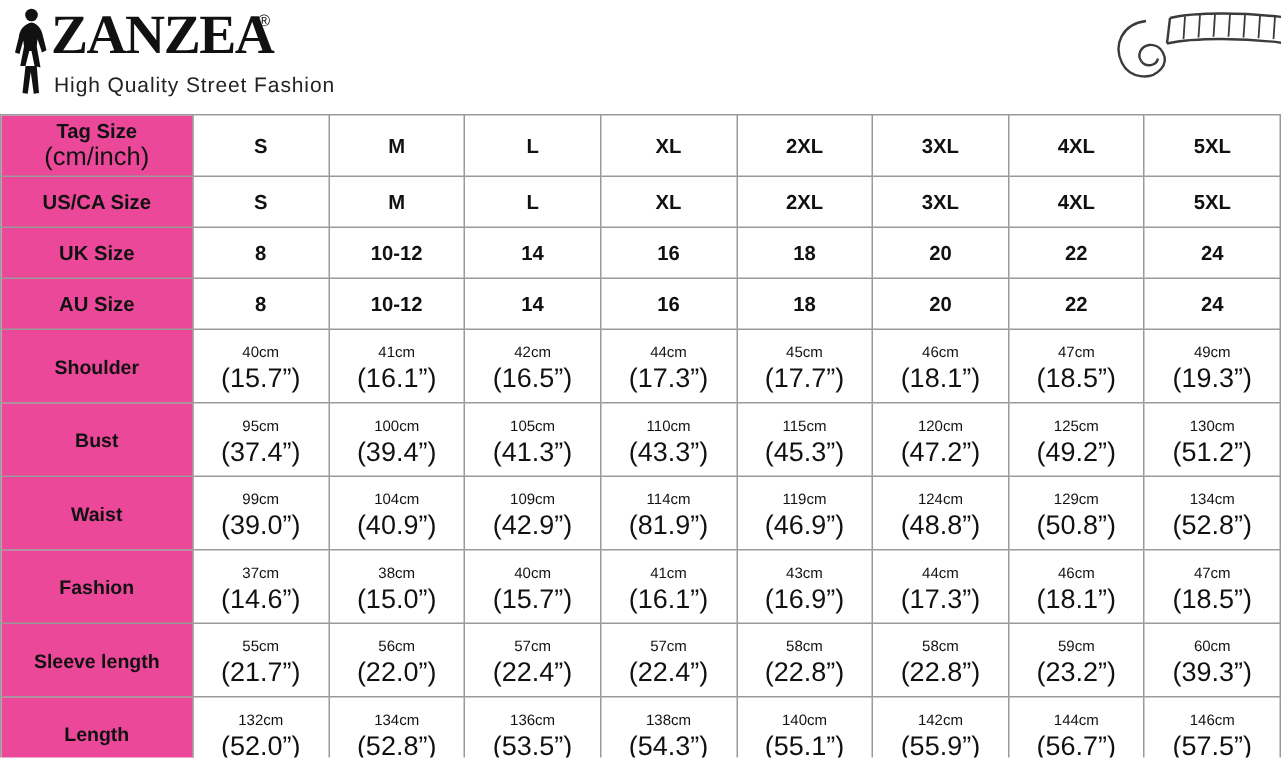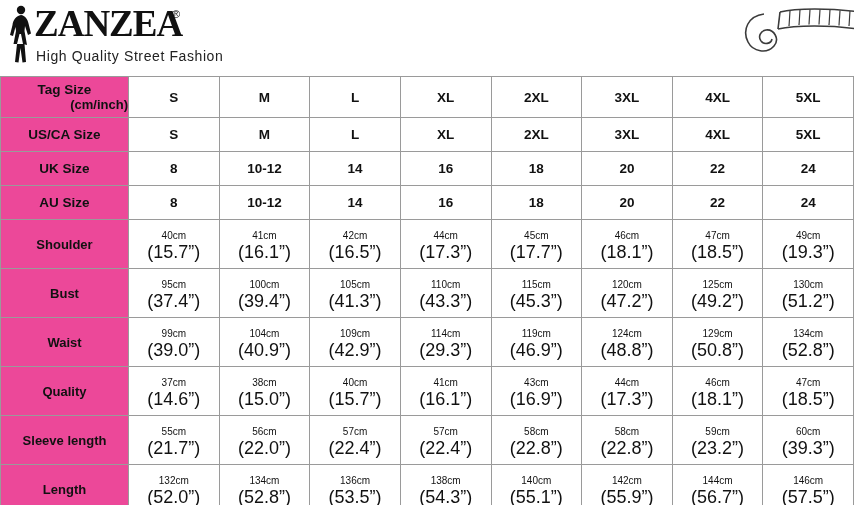--- a/index.html
+++ b/index.html
@@ -106,23 +106,22 @@
     padding: 0;
   }
   td.rowhead {
     width: 127px;
     background: #ec4899;
     font-weight: bold;
     font-size: 13.5px;
   }
   td.rowhead .sub {
     display: block;
-    font-weight: bold;
-    font-size: 13px;
-    text-align: right;
+    font-weight: normal;
+    font-size: 17px;
   }
   tr.head-row td {
     height: 33px;
     font-weight: bold;
     font-size: 13.5px;
   }
   tr.head-row.tall td {
     height: 40px;
   }
   tr.data-row td {
@@ -314,42 +313,42 @@
         <td>
           <span class="cm">104cm</span>
           <span class="inch">(40.9”)</span>
         </td>
         <td>
           <span class="cm">109cm</span>
           <span class="inch">(42.9”)</span>
         </td>
         <td>
           <span class="cm">114cm</span>
-          <span class="inch">(29.3”)</span>
+          <span class="inch">(81.9”)</span>
         </td>
         <td>
           <span class="cm">119cm</span>
           <span class="inch">(46.9”)</span>
         </td>
         <td>
           <span class="cm">124cm</span>
           <span class="inch">(48.8”)</span>
         </td>
         <td>
           <span class="cm">129cm</span>
           <span class="inch">(50.8”)</span>
         </td>
         <td>
           <span class="cm">134cm</span>
           <span class="inch">(52.8”)</span>
         </td>
       </tr>
 
       <tr class="data-row">
-        <td class="rowhead">Quality</td>
+        <td class="rowhead">Fashion</td>
         <td>
           <span class="cm">37cm</span>
           <span class="inch">(14.6”)</span>
         </td>
         <td>
           <span class="cm">38cm</span>
           <span class="inch">(15.0”)</span>
         </td>
         <td>
           <span class="cm">40cm</span>

